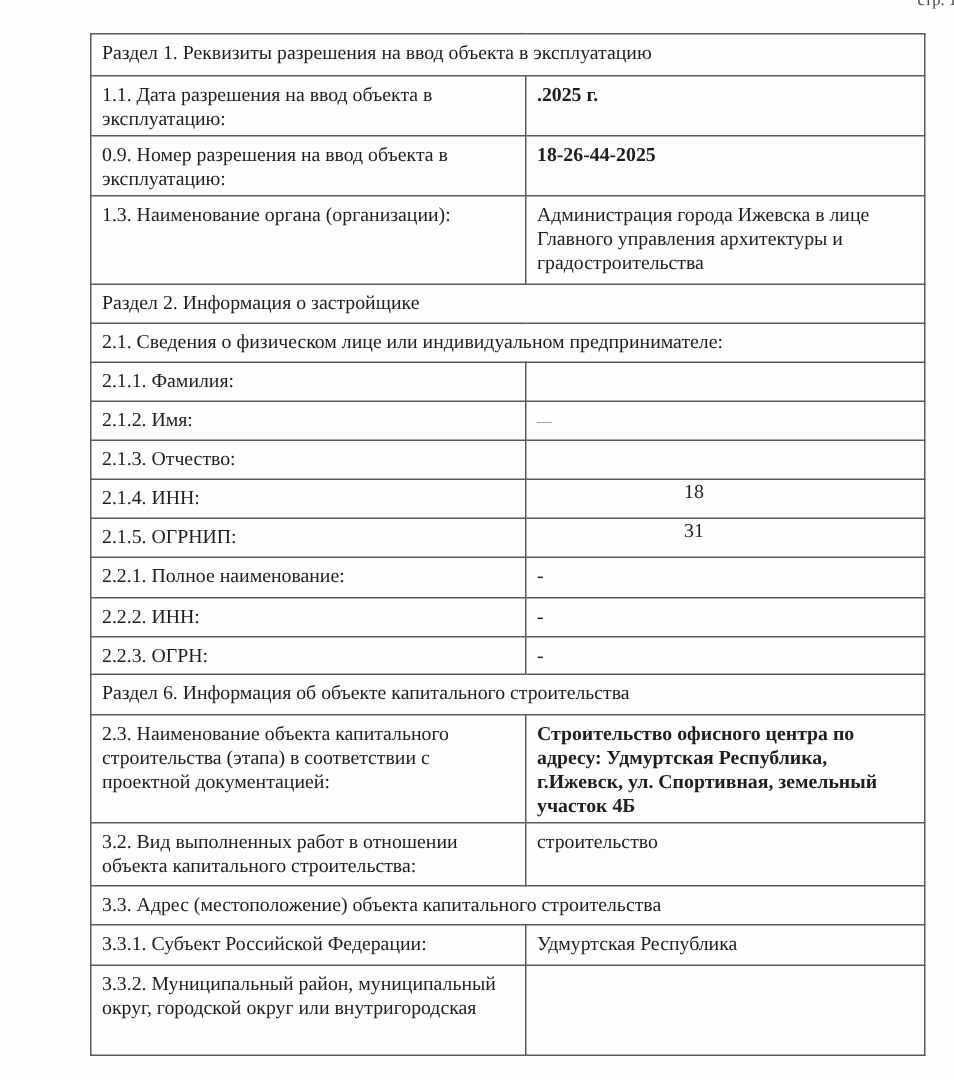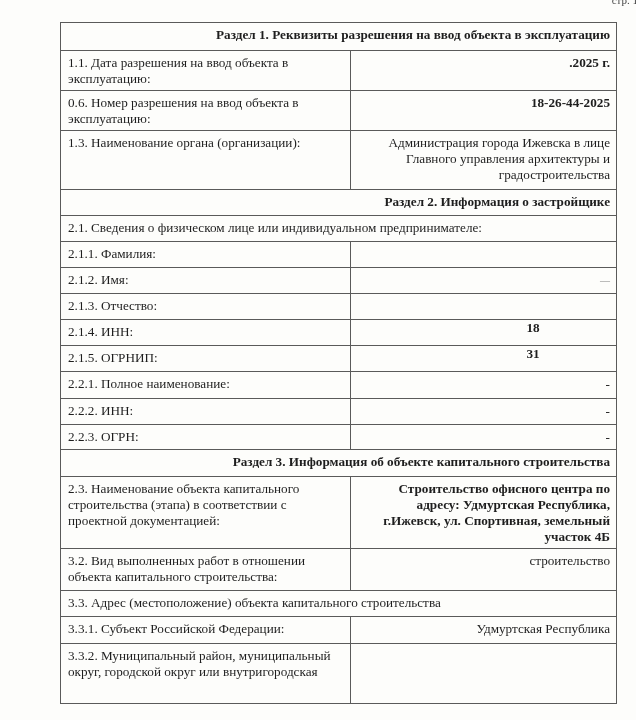--- a/index.html
+++ b/index.html
@@ -18,46 +18,46 @@
     width:556px; border-collapse:collapse; table-layout:fixed;
     font-size:13.2px; line-height:16px;
   }
   table.doc td {
     border:1.5px solid #5a5a5a;
     padding:4px 6px 3px 7px;
     vertical-align:top;
   }
   col.c1 { width:290px; }
   col.c2 { width:266px; }
-  td.sec { text-align:right; font-weight:bold; padding-top:6px; }
-  td.val { text-align:right; }
+  td.sec { text-align:left; font-weight:normal; padding-top:6px; }
+  td.val { text-align:left; }
   td.val.b { font-weight:bold; }
   .dash-faint { color:#888; font-size:10px; line-height:10px; }
-  .inn-val { display:block; text-align:center; padding-left:98px; margin-top:-4px;font-weight:bold; }
+  .inn-val { display:block; text-align:left; padding-left:98px; margin-top:-4px; }
 </style>
 </head>
 <body>
 
 <div class="page-num">стр. 1</div>
 
 <table class="doc">
   <colgroup>
       <col class="c1">
       <col class="c2">
     </colgroup>
   <tbody>
     <tr style="height:28px">
       <td colspan="2" class="sec">Раздел 1. Реквизиты разрешения на ввод объекта в эксплуатацию</td>
     </tr>
     <tr style="height:40px">
       <td>1.1. Дата разрешения на ввод объекта в эксплуатацию:</td>
       <td class="val b">.2025 г.</td>
     </tr>
     <tr style="height:39px">
-      <td>0.6. Номер разрешения на ввод объекта в эксплуатацию:</td>
+      <td>0.9. Номер разрешения на ввод объекта в эксплуатацию:</td>
       <td class="val b">18-26-44-2025</td>
     </tr>
     <tr style="height:59px">
       <td>1.3. Наименование органа (организации):</td>
       <td class="val">Администрация города Ижевска в лице Главного управления архитектуры и градостроительства</td>
     </tr>
 
     <tr style="height:26px">
       <td colspan="2" class="sec">Раздел 2. Информация о застройщике</td>
     </tr>
@@ -95,21 +95,21 @@
     <tr style="height:26px">
       <td>2.2.2. ИНН:</td>
       <td class="val">-</td>
     </tr>
     <tr style="height:25px">
       <td>2.2.3. ОГРН:</td>
       <td class="val">-</td>
     </tr>
 
     <tr style="height:27px">
-      <td colspan="2" class="sec">Раздел 3. Информация об объекте капитального строительства</td>
+      <td colspan="2" class="sec">Раздел 6. Информация об объекте капитального строительства</td>
     </tr>
     <tr style="height:68px">
       <td>2.3. Наименование объекта капитального строительства (этапа) в соответствии с проектной документацией:</td>
       <td class="val b">Строительство офисного центра по адресу: Удмуртская Республика, г.Ижевск, ул. Спортивная, земельный участок 4Б</td>
     </tr>
     <tr style="height:42px">
       <td>3.2. Вид выполненных работ в отношении объекта капитального строительства:</td>
       <td class="val">строительство</td>
     </tr>
     <tr style="height:26px">

